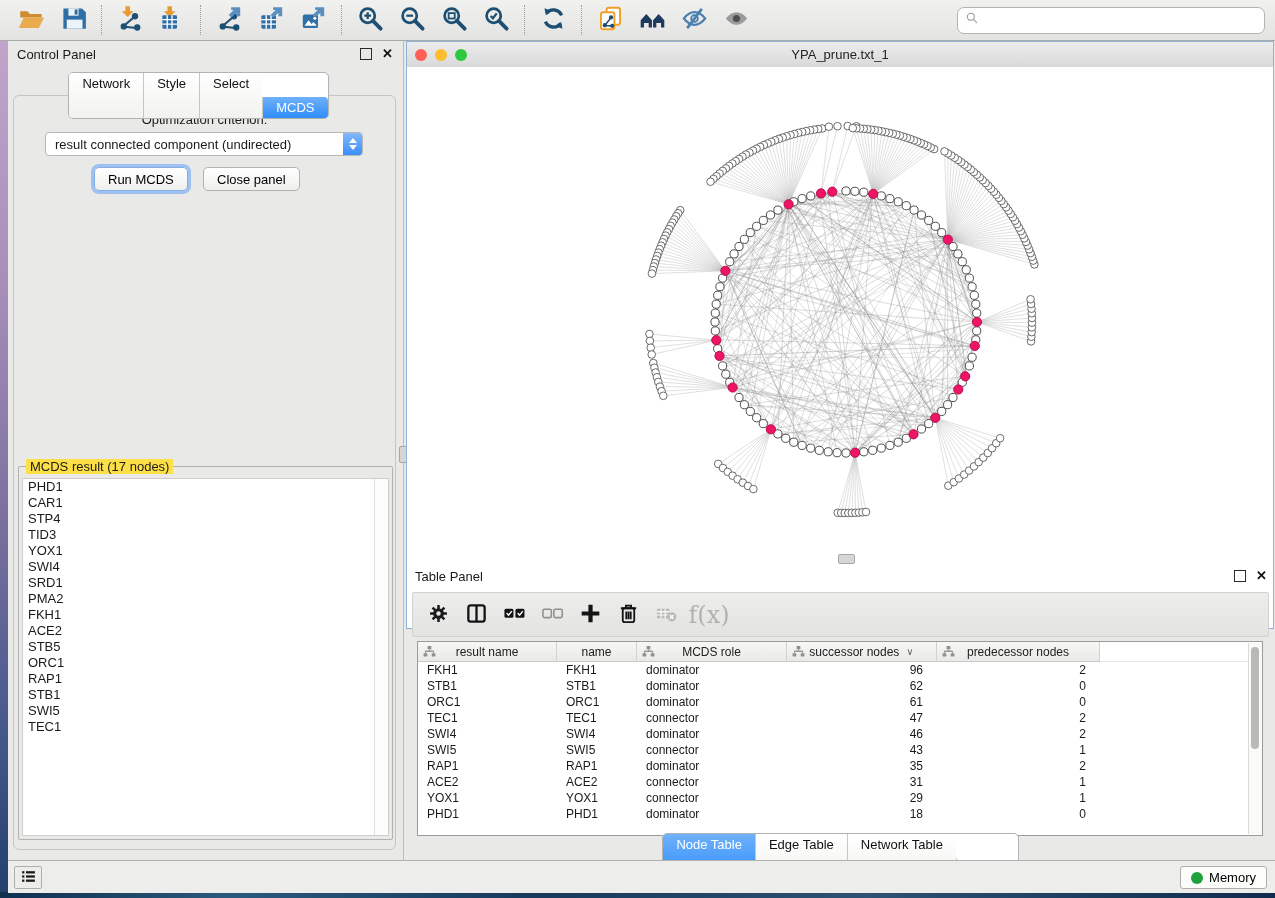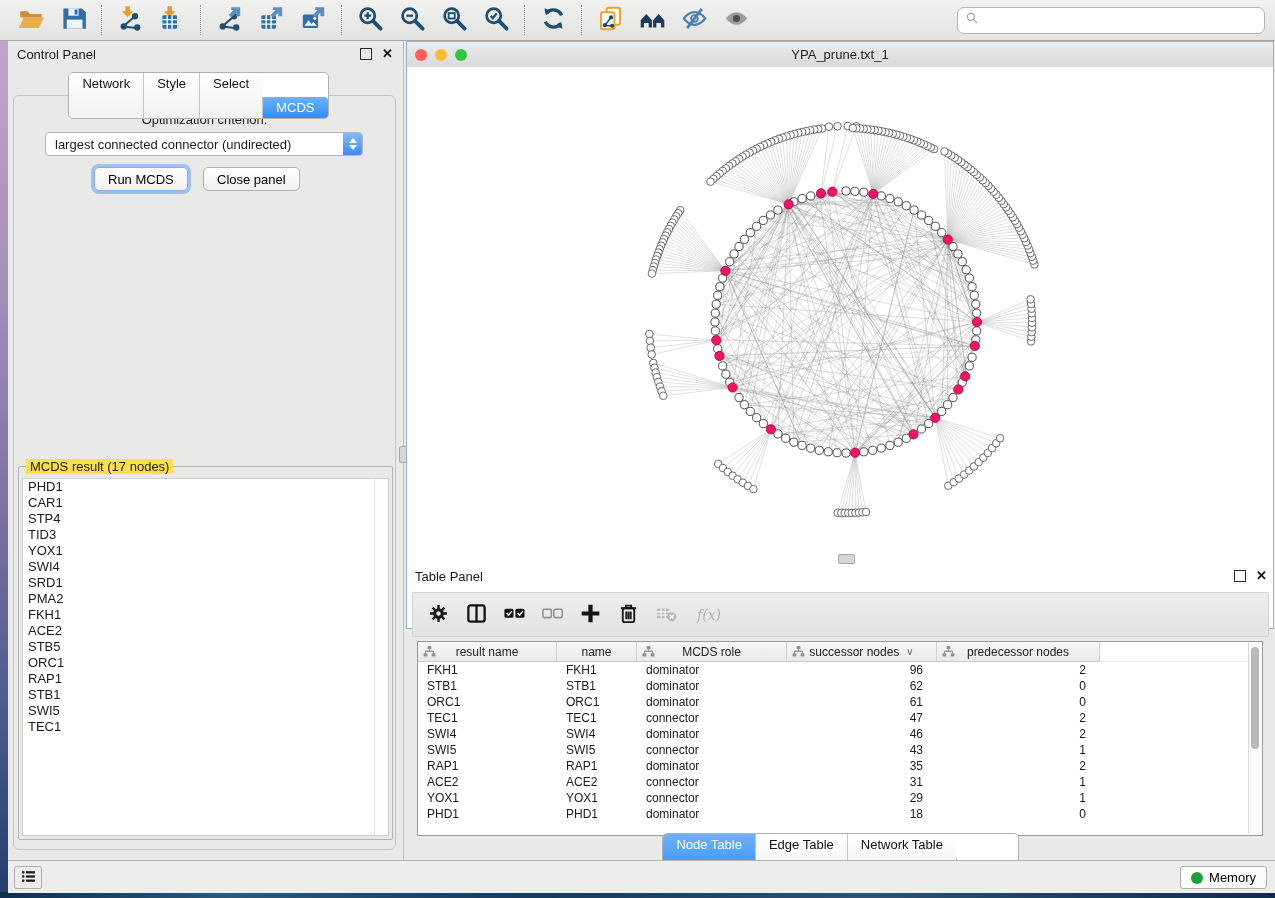--- a/index.html
+++ b/index.html
@@ -81,21 +81,21 @@
   #net-canvas{position:absolute;left:0;right:0;top:25px;bottom:0;background:#fff;}
   #net-canvas svg{position:absolute;left:0;top:0;}
   
   #table-panel{position:absolute;left:406px;top:563px;width:869px;height:297px;}
   #tp-toolbar{position:absolute;top:29px;left:6px;right:6px;height:45px;
     background:linear-gradient(#ededeb,#e3e3e1);border:1px solid #d2d2d0;border-radius:2px;
     display:flex;align-items:center;padding-left:10px;gap:7px;box-sizing:border-box;}
   .tt-btn{width:31px;height:31px;border:none;background:none;display:flex;align-items:center;
     justify-content:center;padding:0;}
   .tt-btn svg{width:23px;height:23px;}
-  .fx{font-family:"DejaVu Serif",serif;font-style:italic;font-size:14px;color:#b2b2b0;}
+  .fx{font-family:"DejaVu Serif",serif;font-size:24px;color:#b2b2b0;}
   #table-wrap{position:absolute;left:11px;right:12px;top:78px;height:193px;border:1px solid #9b9b99;
     background:#fff;overflow:hidden;}
   #thead{display:flex;height:20px;font-size:12px;color:#222;}
   .th{position:relative;display:flex;align-items:center;justify-content:center;gap:4px;
     background:linear-gradient(#f7f7f5,#e9e9e7);border-right:1px solid #d2d2d0;
     border-bottom:1px solid #c9c9c7;box-sizing:border-box;}
   .th .tree{position:absolute;left:5px;width:13px;height:13px;}
   .th .sort{color:#666;font-size:10px;margin-left:3px;}
   .th-fill{flex:1;background:#fff;border-bottom:1px solid #e8e8e6;}
   #tbody{font-size:12px;}
@@ -288,21 +288,21 @@
   <div id="cp-tabs">
       <span class="seg" id="cp-seg">
         <span class="tab">Network</span>
         <span class="tab">Style</span>
         <span class="tab">Select</span>
         <span class="tab active">MCDS</span>
       </span>
     </div>
   <div id="opt-label">Optimization criterion:</div>
   <div id="combo">
-    <span id="combo-text">largest connected connector (undirected)</span>
+    <span id="combo-text">result connected component (undirected)</span>
     <span id="combo-stepper">
       <span class="stp-up"></span>
         <span class="stp-dn"></span>
     </span>
   </div>
   <button class="btn" id="run-btn">Run MCDS</button>
   <button class="btn" id="closepanel-btn">Close panel</button>
   <div id="groupbox">
     <span id="groupbox-title">MCDS result (17 nodes)</span>
     <div id="result-list">

